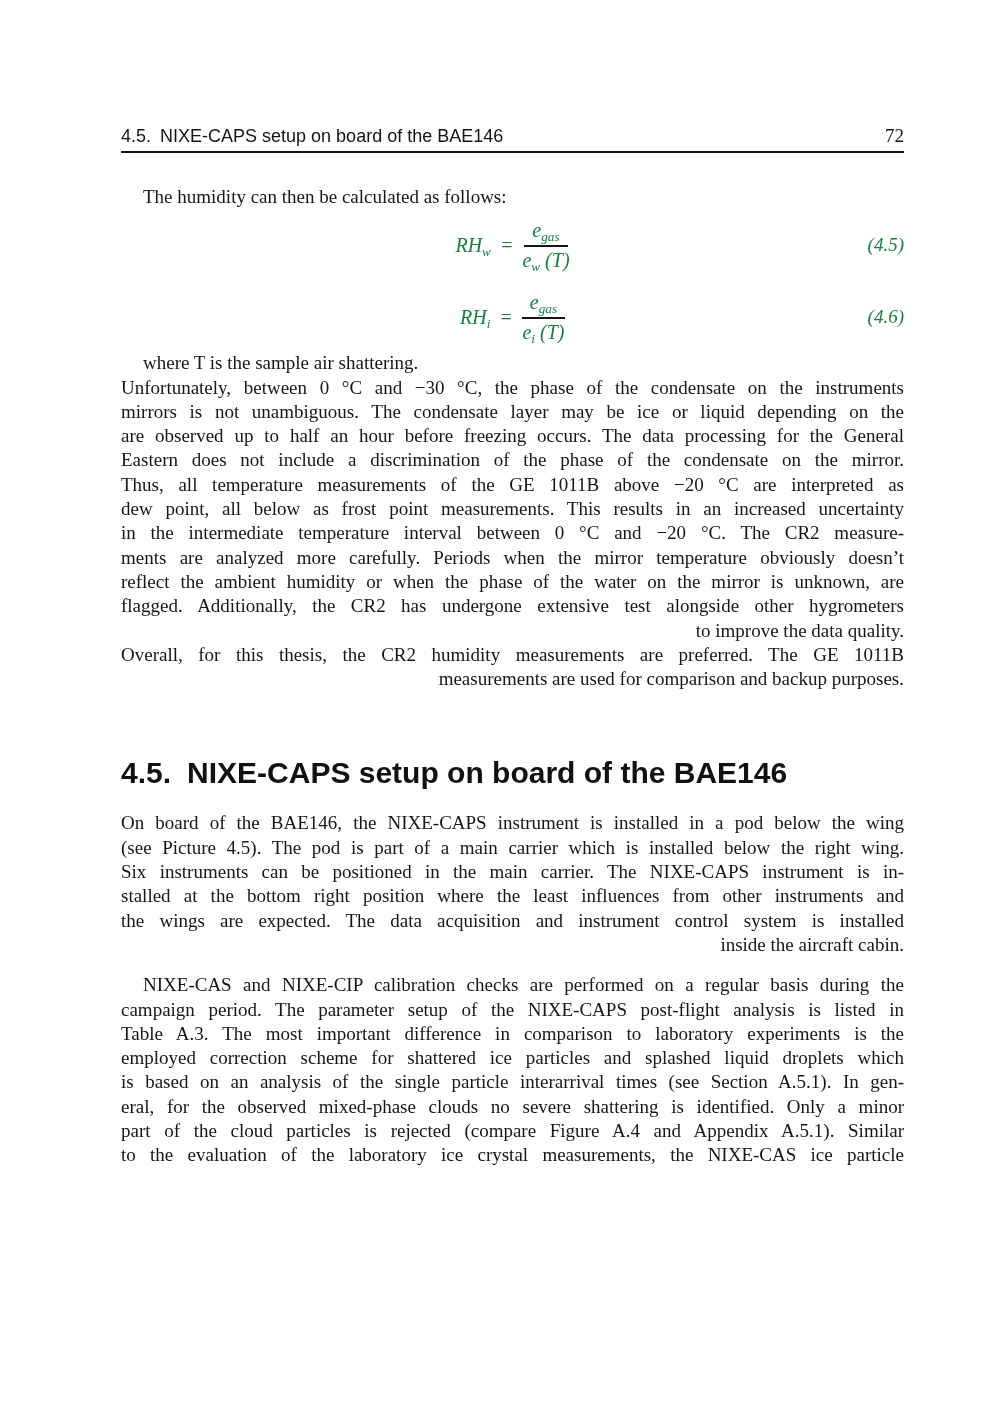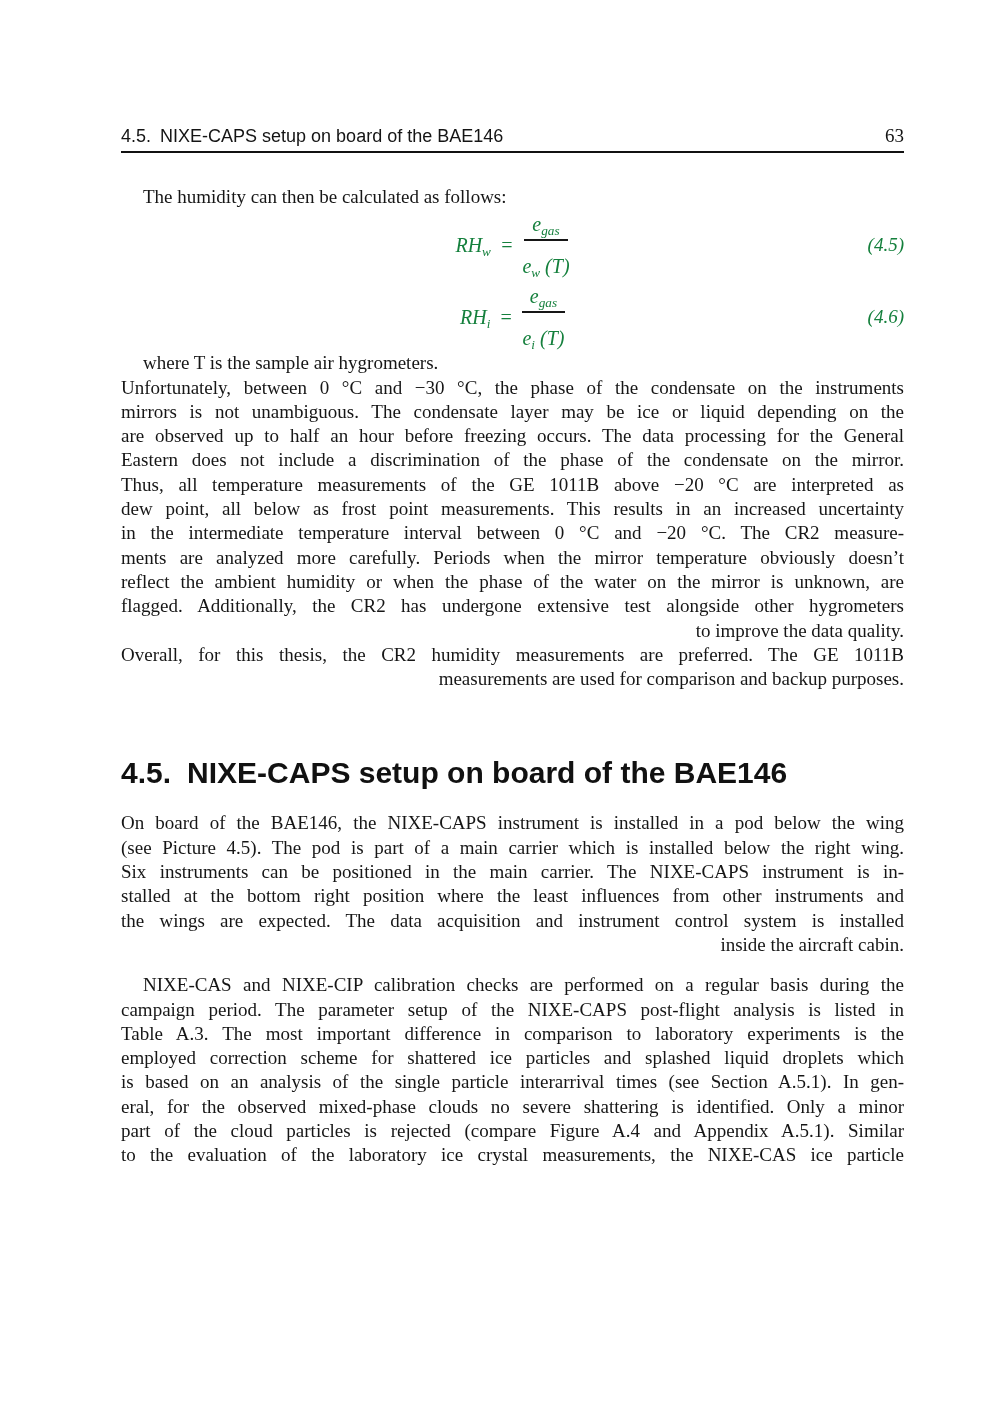--- a/index.html
+++ b/index.html
@@ -86,21 +86,21 @@
   }
   .frac {
     display: inline-flex;
     flex-direction: column;
     align-items: center;
   }
   .frac .num {
     padding: 0 8px 3px 8px;
     border-bottom: 2px solid #161616;
   }
-  .frac .den { padding-top: 14px; }
+  .frac .den { padding-top: 2px; }
   .den-arg { margin-left: 5px; }
   .eq-label {
     position: absolute;
     right: 0;
     top: 50%;
     transform: translateY(-50%);
     font-size: 19px;
   }
 
   
@@ -121,21 +121,21 @@
 <body>
 
 <div class="page">
   <div class="text-column">
 
     <div class="running-head">
       <div class="rh-left">
         <span>4.5.</span>
         <span>NIXE-CAPS setup on board of the BAE146</span>
       </div>
-      <div class="rh-page">63</div>
+      <div class="rh-page">72</div>
     </div>
     <div class="head-rule"></div>
 
     <div class="body-line indent intro-line">The humidity can then be calculated as follows:</div>
 
     <div class="equation eq-1">
       <div class="eq-group">
         <span class="eq-lhs"><span>RH</span><sub>w</sub></span>
         <span class="eq-equals">=</span>
         <span class="frac">
@@ -151,21 +151,21 @@
         <span class="eq-lhs"><span>RH</span><sub>i</sub></span>
         <span class="eq-equals">=</span>
         <span class="frac">
           <span class="num"><span>e</span><sub>gas</sub></span>
           <span class="den"><span>e</span><sub>i</sub><span class="den-arg">(T)</span></span>
         </span>
       </div>
       <span class="eq-label">(4.6)</span>
     </div>
 
-    <div class="body-line indent where-line">where T is the sample air hygrometers.</div>
+    <div class="body-line indent where-line">where T is the sample air shattering.</div>
 
     <div class="para para-1">
       <div class="jline">Unfortunately, between 0 °C and −30 °C, the phase of the condensate on the instruments</div>
       <div class="jline">mirrors is not unambiguous.  The condensate layer may be ice or liquid depending on the</div>
       <div class="jline">are observed up to half an hour before freezing occurs. The data processing for the General</div>
       <div class="jline">Eastern does not include a discrimination of the phase of the condensate on the mirror.</div>
       <div class="jline">Thus, all temperature measurements of the GE 1011B above −20 °C are interpreted as</div>
       <div class="jline">dew point, all below as frost point measurements.  This results in an increased uncertainty</div>
       <div class="jline">in the intermediate temperature interval between 0 °C and −20 °C.  The CR2 measure-</div>
       <div class="jline">ments are analyzed more carefully.  Periods when the mirror temperature obviously doesn’t</div>

